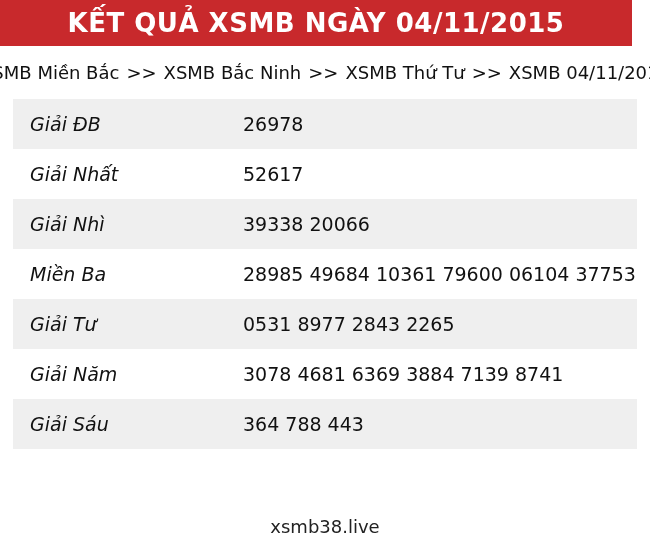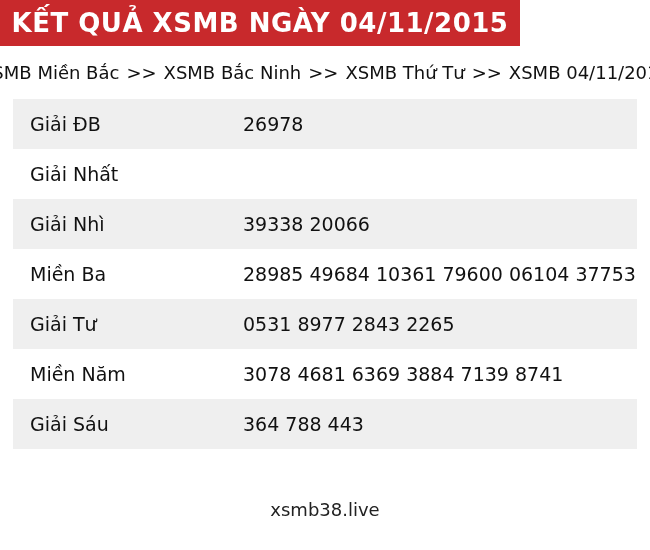--- a/index.html
+++ b/index.html
@@ -15,21 +15,21 @@
     margin: 0;
     padding: 0;
     width: 650px;
     height: 550px;
     background: var(--page-bg);
     font-family: "DejaVu Sans", "Liberation Sans", sans-serif;
     color: var(--text);
     overflow: hidden;
   }
   .header-bar {
-    width: 520px;
+    width: 632px;
     height: 46px;
     background: var(--header-bg);
     display: flex;
     align-items: center;
     justify-content: center;
   }
   .header-title {
     color: var(--header-text);
     font-size: 26px;
     font-weight: 700;
@@ -54,27 +54,29 @@
     display: flex;
     align-items: center;
     height: 50px;
     font-size: 19px;
   }
   .prize-row:nth-child(odd) { background: var(--stripe); }
   .prize-label {
     width: 194px;
     padding-left: 17px;
     flex-shrink: 0;
+    font-style: italic;
   }
   .prize-numbers {
     flex: 1;
     white-space: nowrap;
     margin-left: 36px;
   }
   .footer {
+    margin-top: 17px;
     text-align: center;
     font-size: 18px;
     color: var(--footer-text);
   }
 </style>
 </head>
 <body>
 
 <div class="header-bar">
   <div class="header-title">KẾT QUẢ XSMB NGÀY 04/11/2015</div>
@@ -90,35 +92,36 @@
   <span class="crumb">XSMB 04/11/2015</span>
 </div>
 
 <div class="results-table">
   <div class="prize-row">
     <div class="prize-label">Giải ĐB</div>
     <div class="prize-numbers">26978</div>
   </div>
   <div class="prize-row">
     <div class="prize-label">Giải Nhất</div>
+    <div class="prize-numbers">52617</div>
   </div>
   <div class="prize-row">
     <div class="prize-label">Giải Nhì</div>
     <div class="prize-numbers">39338 20066</div>
   </div>
   <div class="prize-row">
     <div class="prize-label">Miền Ba</div>
     <div class="prize-numbers">28985 49684 10361 79600 06104 37753</div>
   </div>
   <div class="prize-row">
     <div class="prize-label">Giải Tư</div>
     <div class="prize-numbers">0531 8977 2843 2265</div>
   </div>
   <div class="prize-row">
-    <div class="prize-label">Miền Năm</div>
+    <div class="prize-label">Giải Năm</div>
     <div class="prize-numbers">3078 4681 6369 3884 7139 8741</div>
   </div>
   <div class="prize-row">
     <div class="prize-label">Giải Sáu</div>
     <div class="prize-numbers">364 788 443</div>
   </div>
   <div class="prize-row">
   </div>
 </div>
 

